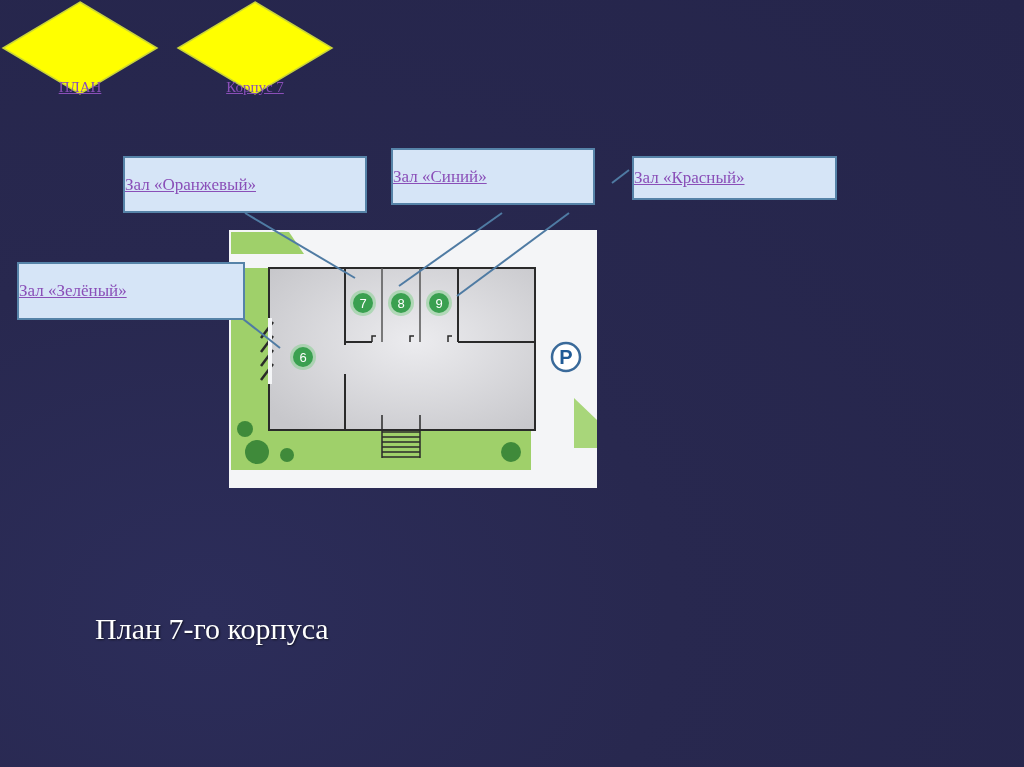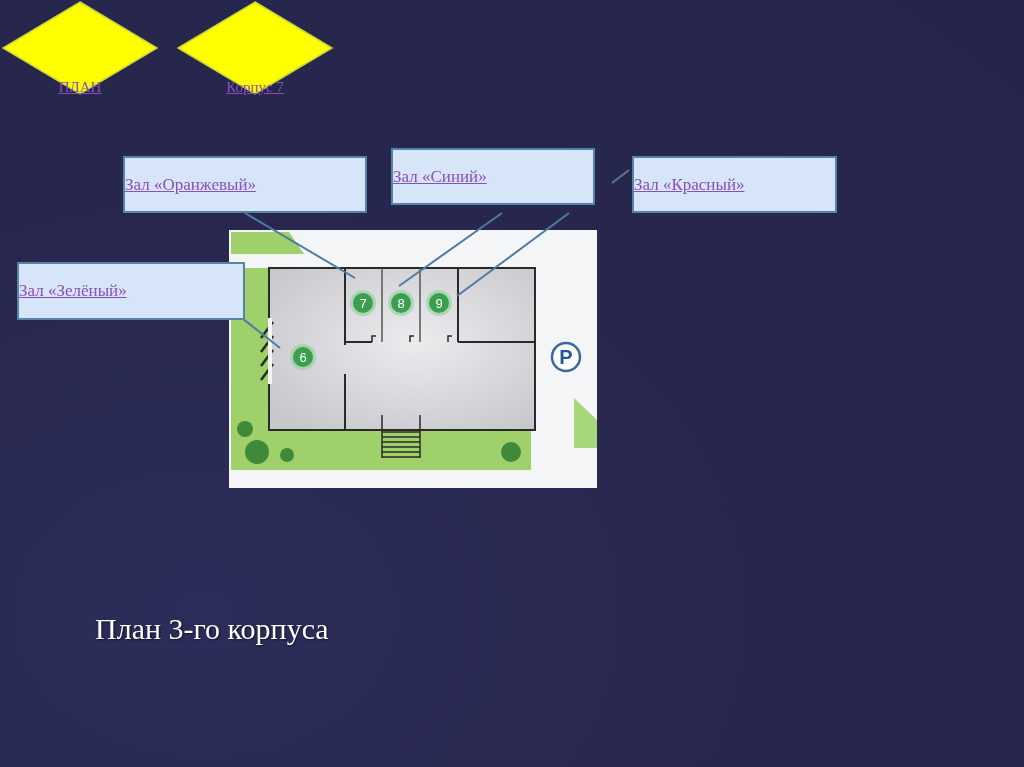--- a/index.html
+++ b/index.html
@@ -129,20 +129,20 @@
     <line x1="238" y1="315" x2="280" y2="348"></line>
   </g>
 </svg>
 
 <div class="callout" style="left:123px;top:156px;width:244px;height:57px;">
   <a>Зал «Оранжевый»</a>
 </div>
 <div class="callout" style="left:391px;top:148px;width:204px;height:57px;">
   <a>Зал «Синий»</a>
 </div>
-<div class="callout" style="left:632px;top:156px;width:205px;height:57px;">
+<div class="callout" style="left:632px;top:156px;width:205px;height:44px;">
   <a>Зал «Красный»</a>
 </div>
 <div class="callout" style="left:17px;top:262px;width:228px;height:58px;">
   <a>Зал «Зелёный»</a>
 </div>
 
-<div class="title">План 3-го корпуса</div>
+<div class="title">План 7-го корпуса</div>
 
 </body></html>

